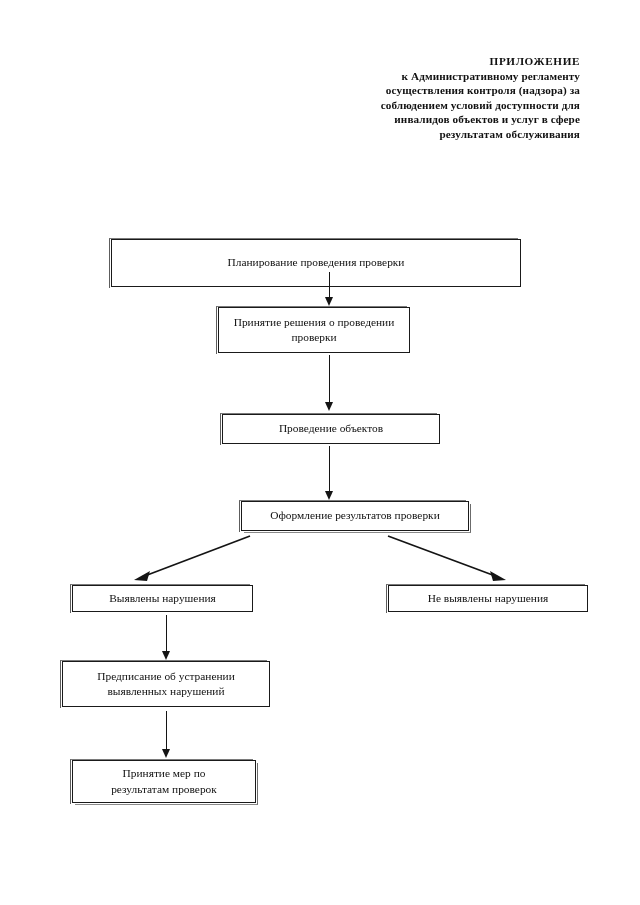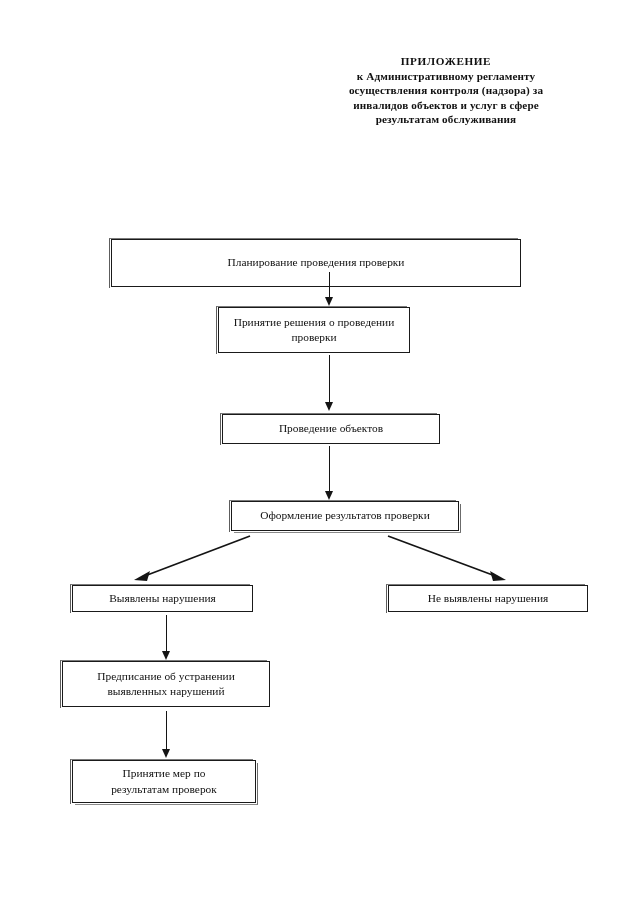--- a/index.html
+++ b/index.html
@@ -19,21 +19,21 @@
     background: #ffffff;
     overflow: hidden;
   }
 
   
   .appendix {
     position: absolute;
     left: 312px;
     top: 54px;
     width: 268px;
-    text-align: center;
+    text-align: right;
     font-size: 11.2px;
     line-height: 14.6px;
     font-weight: bold;
     letter-spacing: .1px;
   }
   .appendix .ln { display: block; white-space: nowrap; }
   .appendix .ln.first { letter-spacing: .6px; }
 
   
   .doc-title {
@@ -123,20 +123,21 @@
 </style>
 </head>
 <body>
 
 <div class="page">
 
   <div class="appendix">
     <span class="ln first">ПРИЛОЖЕНИЕ</span>
     <span class="ln">к Административному регламенту</span>
     <span class="ln">осуществления контроля (надзора) за</span>
+    <span class="ln">соблюдением условий доступности для</span>
     <span class="ln">инвалидов объектов и услуг в сфере</span>
     <span class="ln">результатам обслуживания</span>
   </div>
 
 
   <div class="node ghost" style="left:111px; top:239px; width:410px; height:48px;">
     <span class="txt">
       <span class="ln">Планирование проведения проверки</span>
     </span>
   </div>
@@ -162,21 +163,21 @@
     <span class="txt">
       <span class="ln">Проведение объектов</span>
     </span>
   </div>
 
   <div class="arrow-v" style="left:325px; top:446px; height:54px;">
     <span class="shaft" style="height:45px;"></span>
     <span class="head"></span>
   </div>
 
-  <div class="node ghost ghost-r" style="left:231px; top:501px; width:228px; height:30px;">
+  <div class="node ghost ghost-r" style="left:241px; top:501px; width:228px; height:30px;">
     <span class="txt">
       <span class="ln">Оформление результатов проверки</span>
     </span>
   </div>
 
   <div class="branch">
     <svg viewBox="0 0 400 56" preserveAspectRatio="none" aria-hidden="true">
 
       <g>
         <line x1="130" y1="3" x2="22" y2="44" stroke="#141414" stroke-width="1.7"></line>

